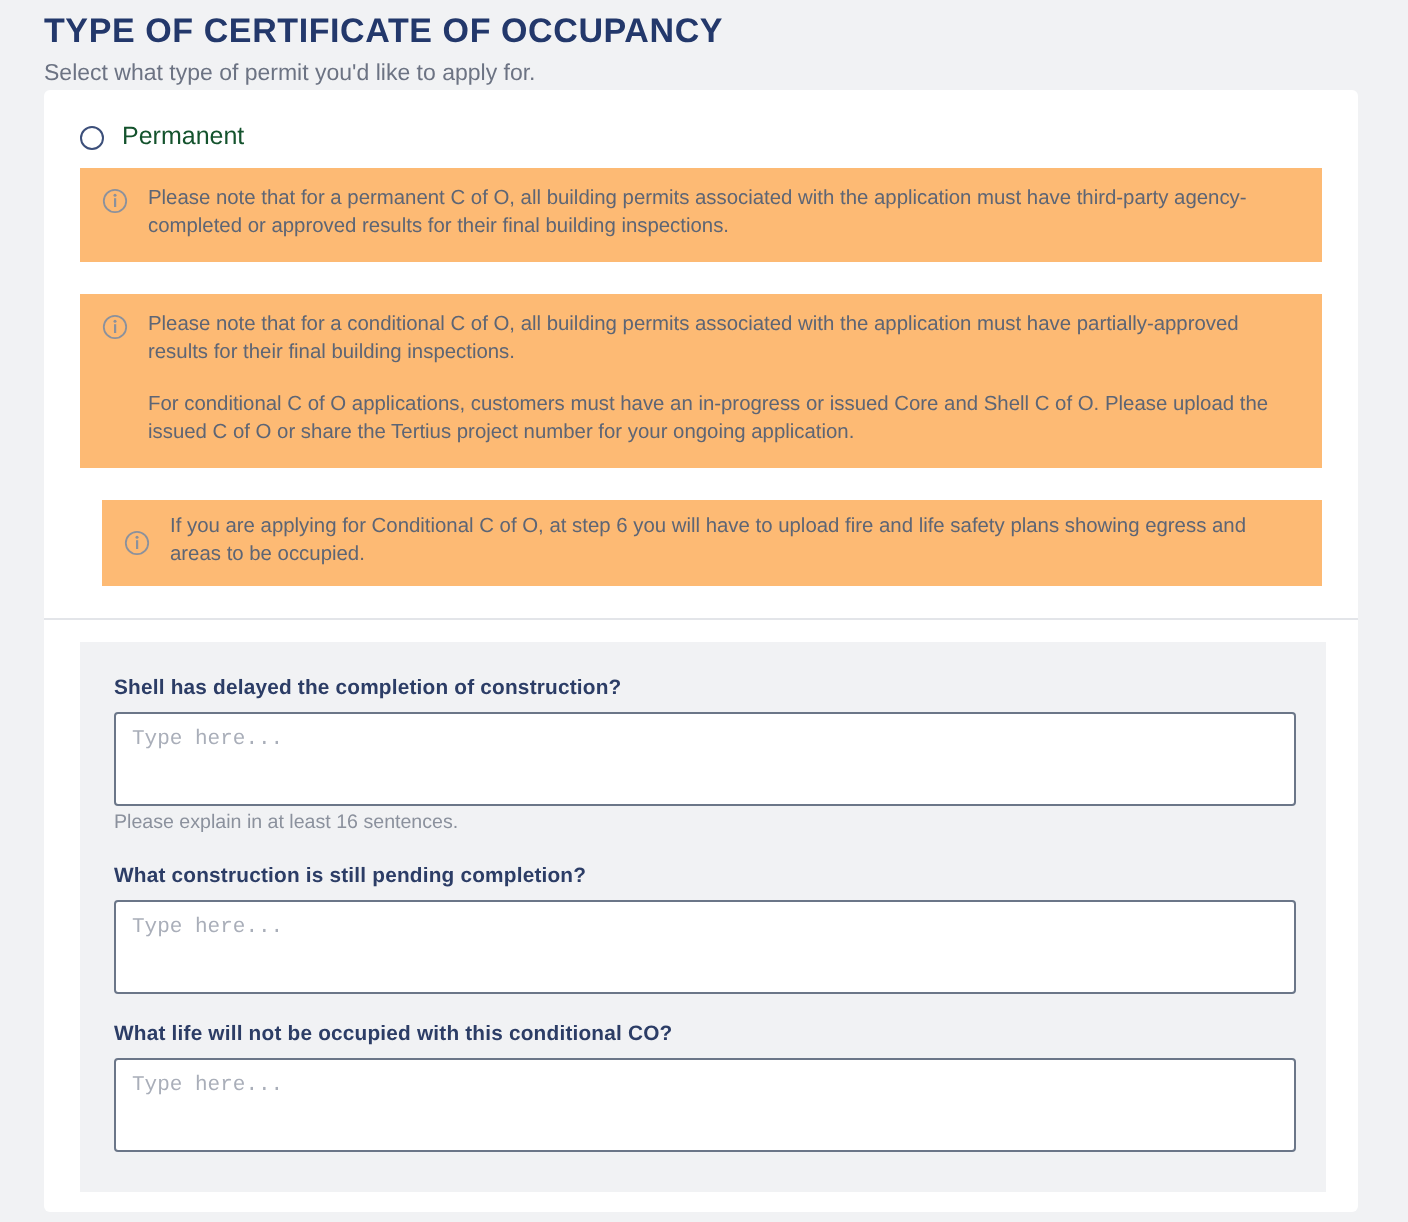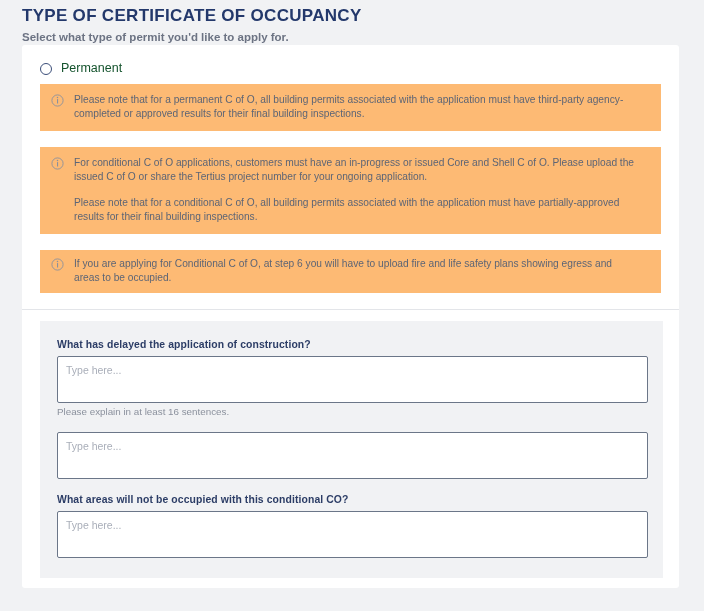--- a/index.html
+++ b/index.html
@@ -33,21 +33,21 @@
     letter-spacing: 0.3px;
     color: #23386b;
     margin: 0 0 4px 0;
     line-height: 20px;
   }
   .page-subtitle {
     font-size: 11.5px;
     color: #6c7383;
     margin: 0;
     line-height: 14px;
-    font-weight: bold;
+    font-weight: normal;
   }
 
   
   .card {
     position: absolute;
     left: 22px;
     top: 45px;
     width: 657px;
     background: #ffffff;
     border-radius: 3px;
@@ -95,22 +95,23 @@
 
   
   .infobox {
     background: #fdba74;
     display: flex;
     gap: 10px;
     padding: 9px 14px 10px 11px;
     margin: 0 0 16px 0;
   }
   .infobox.standalone {
-    margin: 4px 0 16px 0;
+    margin: 4px 0 16px 11px;
     padding: 7px 30px 8px 11px;
+    align-items: center;
   }
   .info-icon {
     flex: none;
     width: 13px;
     height: 13px;
     margin-top: 1px;
   }
   .info-icon svg { display: block; }
   .info-text {
     font-size: 10.2px;
@@ -147,21 +148,21 @@
     line-height: 13px;
     letter-spacing: 0.1px;
   }
   .textarea {
     display: block;
     width: 591px;
     height: 47px;
     border: 1px solid #6b7688;
     border-radius: 2px;
     background: #ffffff;
-    font-family: Liberation Sans, sans-serif;
+    font-family: Liberation Mono, monospace;
     font-size: 10.5px;
     color: #2d3b5e;
     padding: 6px 8px;
     resize: none;
     outline: none;
     line-height: 14px;
   }
   .textarea::placeholder { color: #a9aeb9; }
   .hint {
     font-size: 9.8px;
@@ -206,22 +207,22 @@
       <div class="option-group">
         <div class="infobox">
           <span class="info-icon">
             <svg width="13" height="13" viewBox="0 0 13 13">
               <circle cx="6.5" cy="6.5" r="5.6" fill="none" stroke="#8b919d" stroke-width="0.9"></circle>
               <circle cx="6.5" cy="3.6" r="0.75" fill="#8b919d"></circle>
               <rect x="6.0" y="5.1" width="1.1" height="4.4" fill="#8b919d"></rect>
             </svg>
           </span>
           <div class="info-text">
+            <p>Please note that for a conditional C of O, all building permits associated with the application must have partially-approved results for their final building inspections.</p>
             <p>For conditional C of O applications, customers must have an in-progress or issued Core and Shell C of O. Please upload the issued C of O or share the Tertius project number for your ongoing application.</p>
-            <p>Please note that for a conditional C of O, all building permits associated with the application must have partially-approved results for their final building inspections.</p>
           </div>
         </div>
       </div>
 
       <div class="infobox standalone">
         <span class="info-icon">
           <svg width="13" height="13" viewBox="0 0 13 13">
             <circle cx="6.5" cy="6.5" r="5.6" fill="none" stroke="#8b919d" stroke-width="0.9"></circle>
             <circle cx="6.5" cy="3.6" r="0.75" fill="#8b919d"></circle>
             <rect x="6.0" y="5.1" width="1.1" height="4.4" fill="#8b919d"></rect>
@@ -232,31 +233,32 @@
         </div>
       </div>
 
     </div>
 
     <div class="divider"></div>
 
     <div class="form-panel">
 
       <div class="field">
-        <p class="field-label">What has delayed the application of construction?</p>
+        <p class="field-label">Shell has delayed the completion of construction?</p>
         <textarea class="textarea" placeholder="Type here..." style=""></textarea>
         <p class="hint">Please explain in at least 16 sentences.</p>
       </div>
 
       <div class="field">
+        <p class="field-label">What construction is still pending completion?</p>
         <textarea class="textarea" placeholder="Type here..." style=""></textarea>
       </div>
 
       <div class="field">
-        <p class="field-label">What areas will not be occupied with this conditional CO?</p>
+        <p class="field-label">What life will not be occupied with this conditional CO?</p>
         <textarea class="textarea" placeholder="Type here..." style=""></textarea>
 
       </div>
 
     </div>
 
   </div>
 
 </div>
 

